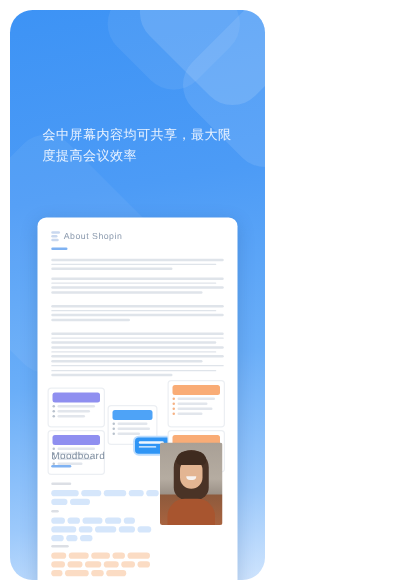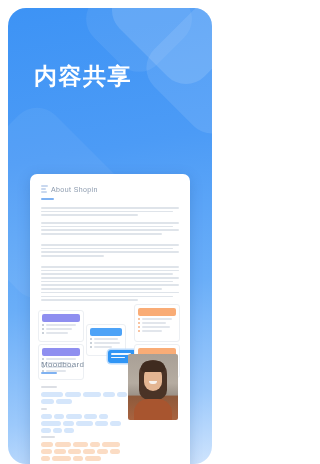--- a/index.html
+++ b/index.html
@@ -94,21 +94,21 @@
 <body>
 
 <div class="screen">
 
   <div class="hero">
     <div class="deco deco-c"></div>
     <div class="deco deco-a"></div>
     <div class="deco deco-b"></div>
     <div class="deco deco-d"></div>
 
-    <div class="hero-title">内容共享</div>
+    <div class="hero-sub">会中屏幕内容均可共享，最大限度提高会议效率</div>
 
     <div class="doc">
       <div class="doc-inner">
 
         <div class="brandrow">
           <span class="brandmark">
               <i></i>
               <i></i>
               <i></i>
             </span>

